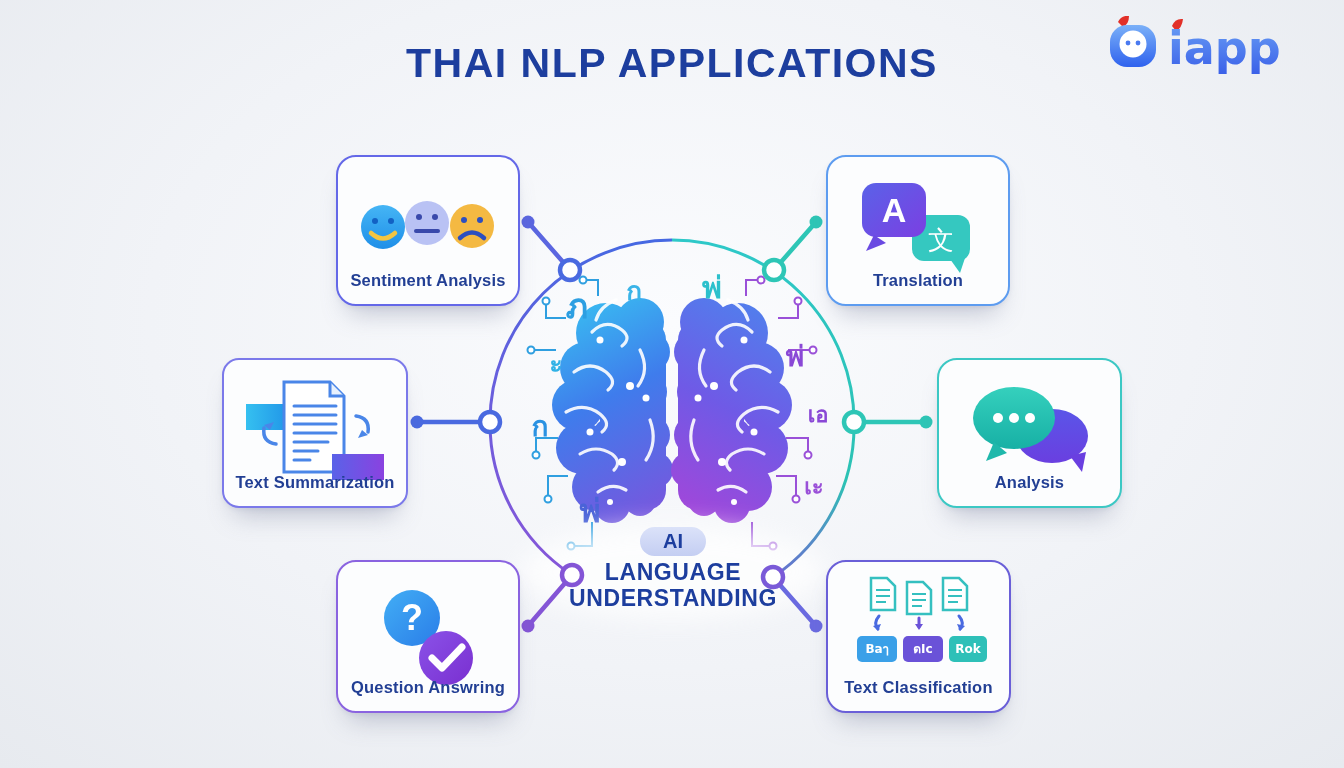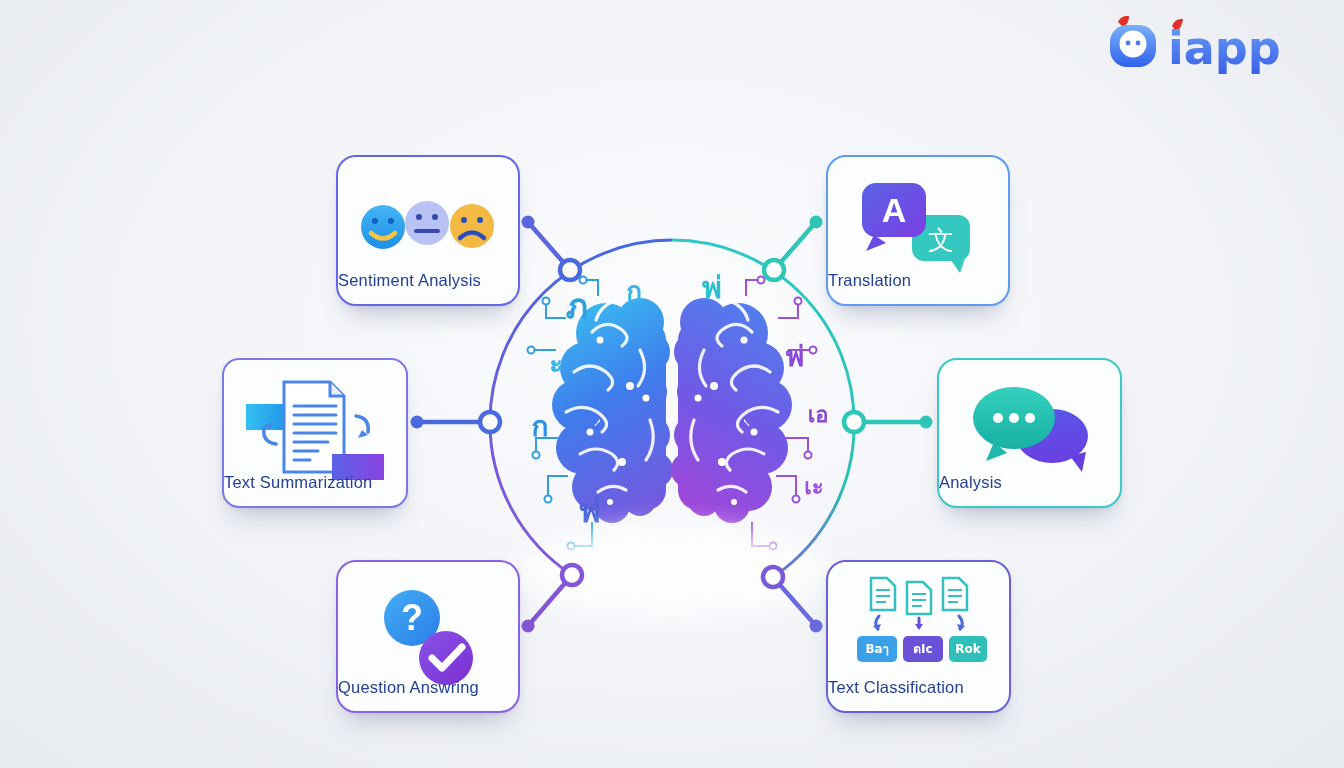--- a/index.html
+++ b/index.html
@@ -5,22 +5,22 @@
   html,body{margin:0;padding:0;background:#e9ecf1;font-family:"Liberation Sans","DejaVu Sans",sans-serif;}
   #canvas{position:relative;width:1344px;height:768px;overflow:hidden;
     background:radial-gradient(ellipse at 50% 42%, #fbfcfe 0%, #f1f3f7 55%, #e7eaef 100%);}
   #page-title{position:absolute;left:0;top:40px;width:100%;text-align:center;
     font-size:41px;font-weight:800;letter-spacing:1.5px;color:#1d3e9e;}
   
   #logo{position:absolute;top:16px;right:40px;width:200px;height:58px;}
   
   .card{position:absolute;background:#fcfdfe;border-radius:20px;border:2px solid #6468e8;
     box-shadow:0 18px 26px -12px rgba(96,106,140,.38), 0 2px 4px rgba(120,130,160,.10);}
-  .card .label{position:absolute;left:0;bottom:14px;width:100%;
-    font-size:16.5px;font-weight:400;color:#223f94;letter-spacing:.2px;}
+  .card .label{position:absolute;left:0;bottom:14px;width:100%;text-align:center;
+    font-size:16.5px;font-weight:700;color:#223f94;letter-spacing:.2px;}
   .card .icon-wrap{position:absolute;left:0;top:0;width:100%;display:flex;justify-content:center;}
   #card-sentiment{left:336px;top:155px;width:180px;height:147px;border-color:#6468e8;}
   #card-translation{left:826px;top:155px;width:180px;height:147px;border-color:#5d9cf0;}
   #card-summarization{left:222px;top:358px;width:182px;height:146px;border-color:#7b79ea;border-radius:17px;}
   #card-chatbot{left:937px;top:358px;width:181px;height:146px;border-color:#3cc8c4;}
   #card-question{left:336px;top:560px;width:180px;height:149px;border-color:#8a63e0;}
   #card-classification{left:826px;top:560px;width:181px;height:149px;border-color:#6a5fd8;}
   
   #center-text{position:absolute;left:520px;top:527px;width:306px;text-align:center;z-index:4;}
   #ai-badge{display:inline-block;padding:3px 23px;border-radius:15px;
@@ -174,20 +174,21 @@
   <g fill="#ffffff" stroke-width="4.5">
     <circle cx="570" cy="270" r="10" stroke="#4a6ae0"></circle>
         <circle cx="774" cy="270" r="10" stroke="#2ec6b6"></circle>
     <circle cx="490" cy="422" r="10" stroke="#4a6ae0"></circle>
         <circle cx="854" cy="422" r="10" stroke="#2ec6b6"></circle>
     <circle cx="572" cy="575" r="10" stroke="#8455d6"></circle>
         <circle cx="773" cy="577" r="10" stroke="#7a5ad8"></circle>
   </g>
 </svg>
 
+<div id="page-title">THAI NLP APPLICATIONS</div>
 
 <div id="logo">
   <svg width="200" height="58" viewBox="0 0 200 58">
     <defs>
       <linearGradient id="gIcon" x1="0" y1="0" x2="0" y2="1">
         <stop offset="0" stop-color="#7ab0f8"></stop>
             <stop offset="1" stop-color="#2f62ee"></stop>
       </linearGradient>
       <linearGradient id="gLogoTxt" x1="0" y1="0" x2="0" y2="1">
         <stop offset="0" stop-color="#6aa0f5"></stop>
@@ -387,14 +388,19 @@
         <rect x="60" y="60" width="40" height="26" rx="5" fill="#6a52d8"></rect>
         <text x="80" y="77" fill="#ffffff">ดIc</text>
         <rect x="106" y="60" width="38" height="26" rx="5" fill="#2ec0b8"></rect>
         <text x="125" y="77" fill="#ffffff">Rok</text>
       </g>
     </svg>
   </div>
   <div class="label">Text Classification</div>
 </div>
 
+<div id="center-text">
+  <span id="ai-badge">AI</span>
+  <div class="center-line" id="center-line1">LANGUAGE</div>
+  <div class="center-line">UNDERSTANDING</div>
+</div>
 
 </div>
 
 </body></html>

